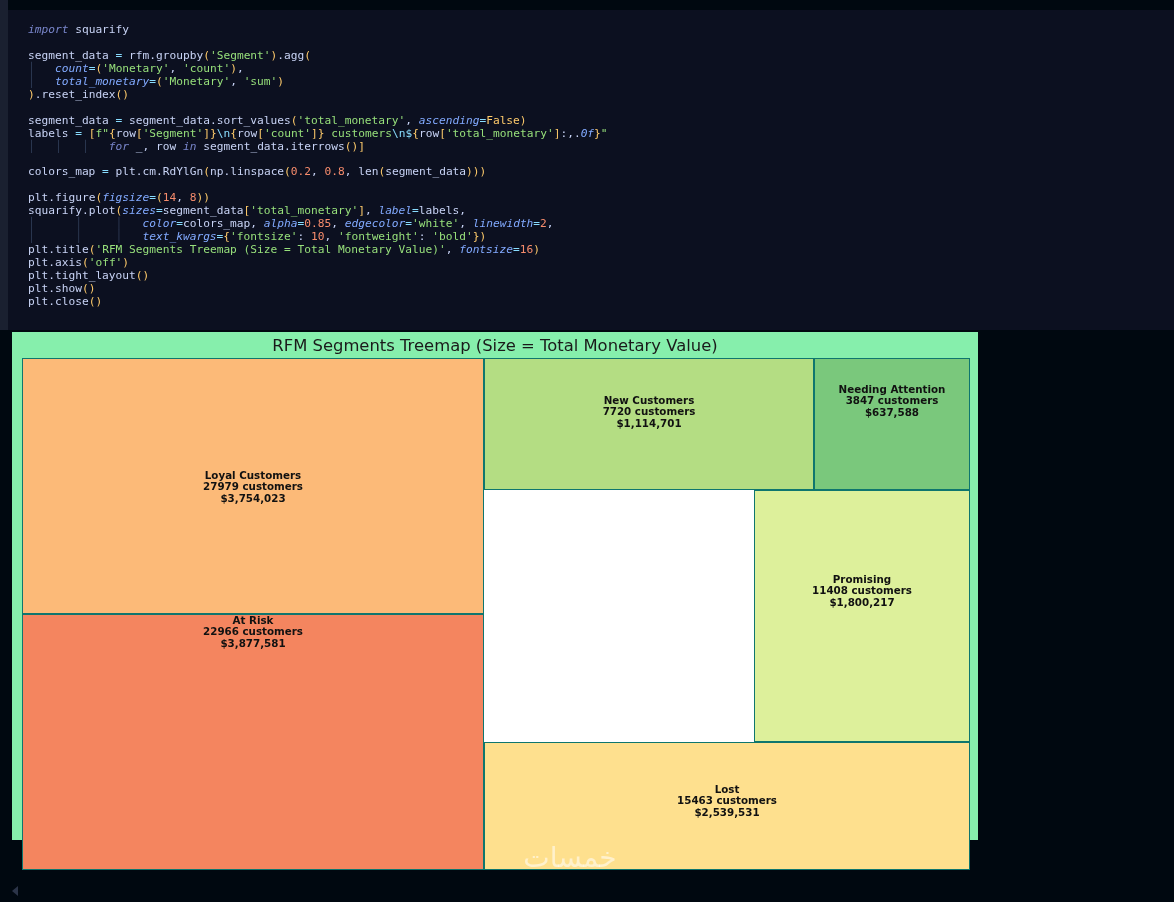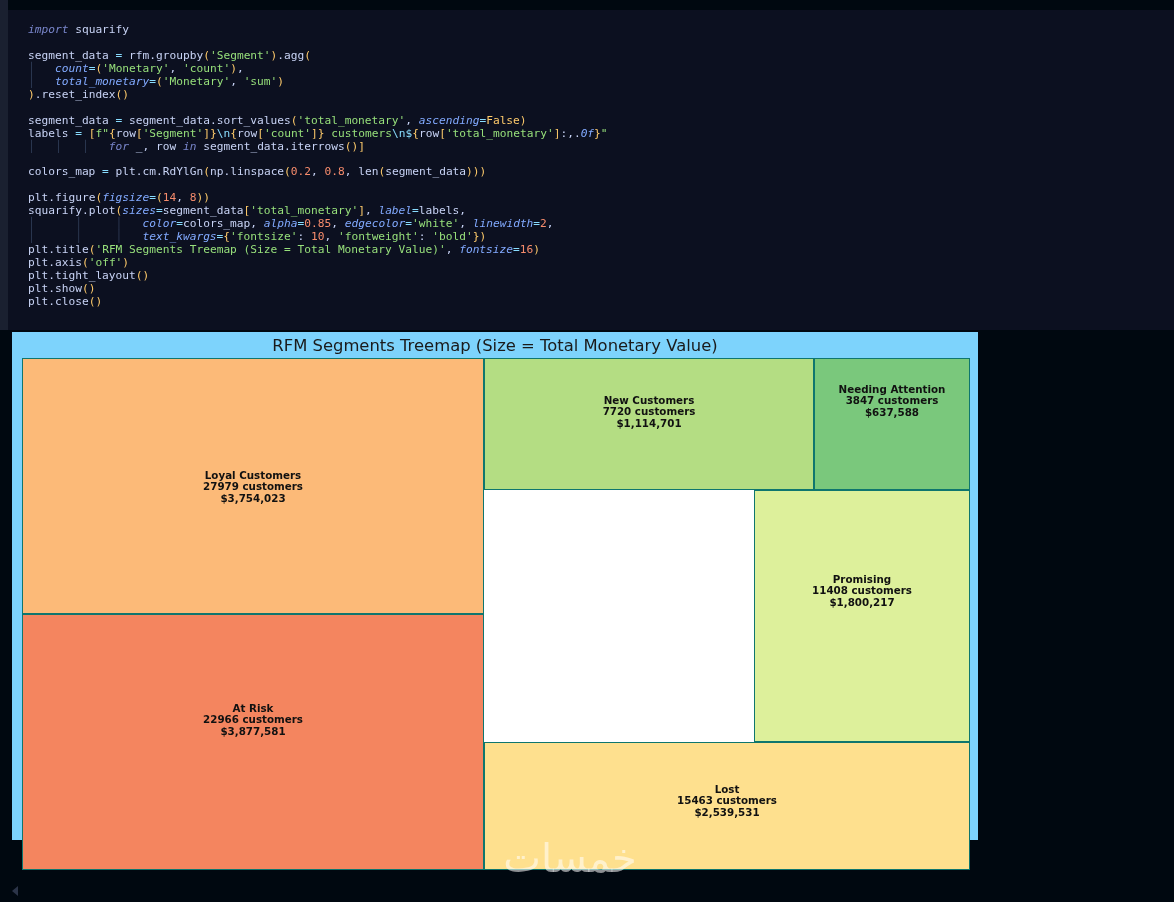--- a/index.html
+++ b/index.html
@@ -60,21 +60,21 @@
   .par  { color: #82aaff; font-style: italic; }
   .guide { color: #2e3b55; }
 
   
   .figure {
     position: absolute;
     left: 12px;
     top: 332px;
     width: 966px;
     height: 508px;
-    background: #7dd3fc;
+    background: #86efac;
     box-sizing: border-box;
   }
   .fig-title {
     position: absolute;
     left: 0; top: 4px;
     width: 966px;
     text-align: center;
     font-family: "DejaVu Sans", sans-serif;
     font-size: 16.4px;
     color: #1a1a1a;
@@ -108,21 +108,21 @@
     position: absolute;
     left: 455px;
     top: 838px;
     width: 230px;
     height: 42px;
     overflow: hidden;
     pointer-events: none;
   }
   .watermark-text {
     font-family: "DejaVu Sans", sans-serif;
-    font-size: 40px;
+    font-size: 28px;
     color: rgba(255,255,255,0.55);
     line-height: 40px;
     text-align: center;
     width: 230px;
     direction: rtl;
   }
 
   
   .scroll-strip {
     position: absolute;
@@ -190,21 +190,21 @@
         <div class="tile-label" style="margin-top: 25px;">Needing Attention
 3847 customers
 $637,588</div>
       </div>
       <div class="tile" style="left: 732px; top: 132px; width: 216px; height: 252px; background: rgb(221, 240, 155);">
         <div class="tile-label" style="margin-top: 83px;">Promising
 11408 customers
 $1,800,217</div>
       </div>
       <div class="tile" style="left: 0px; top: 256px; width: 462px; height: 256px; background: rgb(244, 133, 95);">
-        <div class="tile-label" style="margin-top: 88px;">At Risk
+        <div class="tile-label" style="">At Risk
 22966 customers
 $3,877,581</div>
       </div>
       <div class="tile" style="left: 462px; top: 384px; width: 486px; height: 128px; background: rgb(254, 224, 142);">
         <div class="tile-label" style="margin-top: 41px;">Lost
 15463 customers
 $2,539,531</div>
       </div>
     </div>
 </div>

